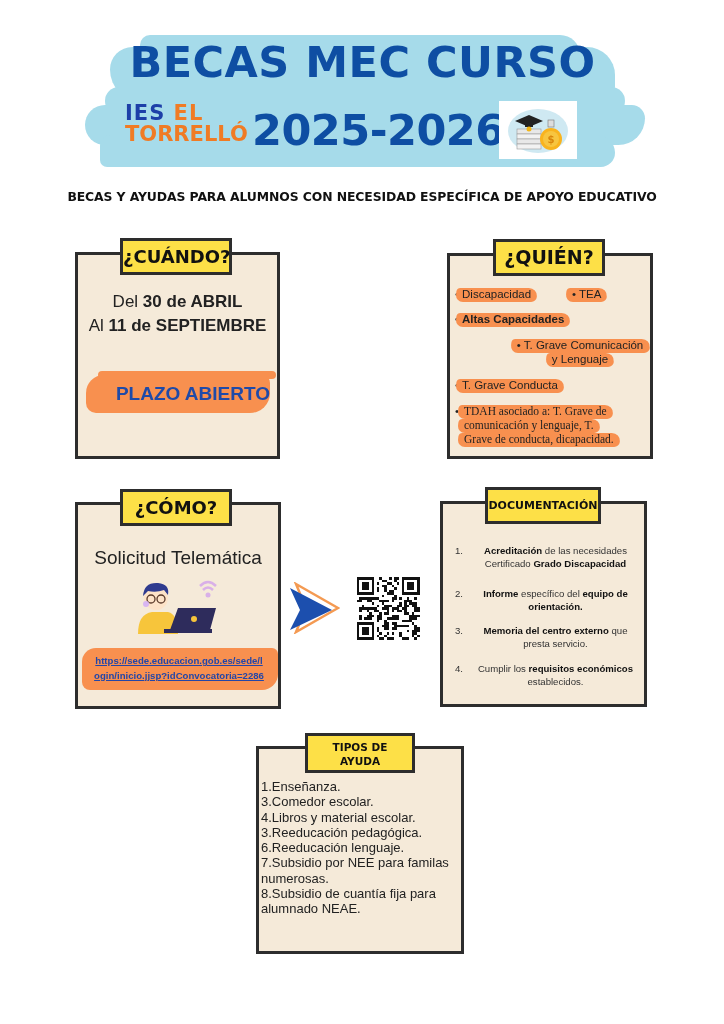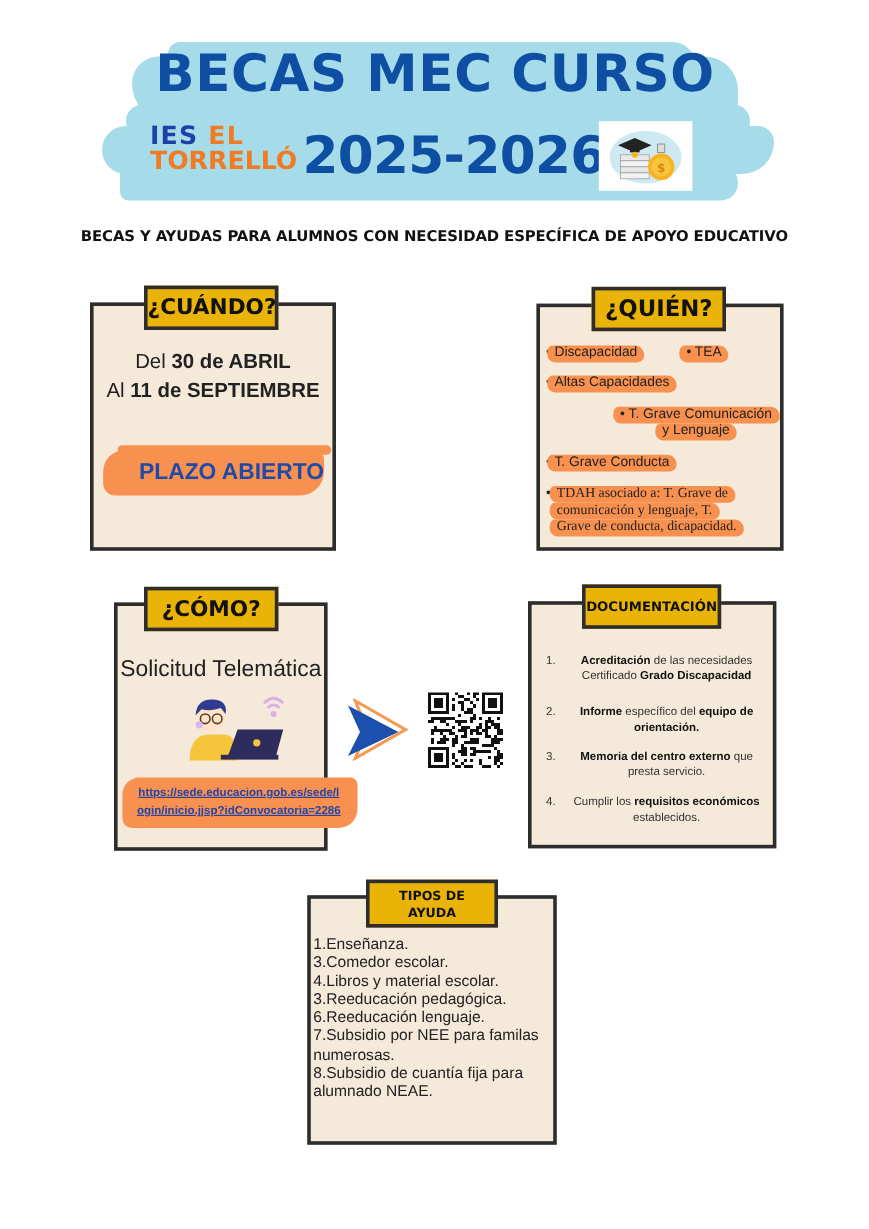--- a/index.html
+++ b/index.html
@@ -24,21 +24,21 @@
   .c-blue { color: #1d3fa8; }
   .c-orange { color: #f07b24; }
   .money-icon { position: absolute; left: 419px; top: 76px; width: 78px; height: 58px; background: #fff; }
 
   
   .subtitle { position: absolute; left: 0; width: 724px; top: 189px; text-align: center;
     font-family: "DejaVu Sans", sans-serif; font-weight: bold; font-size: 12.4px; color: #111; letter-spacing: -0.1px; }
 
   
   .card { position: absolute; background: #f5ead9; border: 3px solid #2d2d2d; }
-  .card-tag { position: absolute; background: #eab308; border: 3px solid #2d2d2d; text-align: center;
+  .card-tag { position: absolute; background: #fde047; border: 3px solid #2d2d2d; text-align: center;
     font-family: "DejaVu Sans", sans-serif; font-weight: bold; color: #111; }
   .hl { position: relative; display: inline-block; z-index: 1; }
   .hl::before { content: ""; position: absolute; left: -6px; right: -6px; top: 1px; bottom: -1px;
     background: #f8904f; border-radius: 6px 14px 8px 12px; z-index: -1; transform: skewX(-6deg); }
 
   
   .cuando { left: 75px; top: 252px; width: 205px; height: 207px; }
   .cuando-tag { left: 120px; top: 238px; width: 112px; height: 37px; font-size: 18px; line-height: 31px; }
   .cuando-dates { position: absolute; left: 0; width: 100%; top: 35px; text-align: center; font-size: 17px; line-height: 24px; color: #222; }
   .cuando-dates b { font-weight: bold; }
@@ -48,21 +48,21 @@
   .plazo-bg::after { content:""; position:absolute; left: 12px; right: -6px; top: -4px; height: 8px; background:#f8904f; border-radius: 6px; }
   .plazo { position: absolute; left: 0; width: 100%; top: 10px; text-align: right; font-size: 19px; font-weight: bold; color: #1f4aa8; }
 
   
   .quien { left: 447px; top: 253px; width: 206px; height: 206px; }
   .quien-tag { left: 493px; top: 239px; width: 112px; height: 37px; font-size: 19px; line-height: 31px; }
   .q-item { position: absolute; font-size: 11.5px; line-height: 14px; color: #222; }
   .q-bullet::before { content: "•"; margin-right: 3px; }
 
   
-  .como { left: 75px; top: 502px; width: 178px; height: 207px; margin-left: 20px; }
+  .como { left: 75px; top: 502px; width: 206px; height: 207px; }
   .como-tag { left: 120px; top: 489px; width: 112px; height: 37px; font-size: 18px; line-height: 31px; }
   .como-title { position: absolute; left: 0; width: 100%; top: 42px; text-align: center; font-size: 19px; color: #222; }
   .kid-icon { position: absolute; left: 56px; top: 73px; width: 94px; height: 56px; }
   .link-wrap { position: absolute; left: 6px; width: 190px; top: 143px; height: 42px; }
   .link-bg { position: absolute; left: -2px; right: -4px; top: 0; bottom: 0; background: #f8904f; border-radius: 14px 6px 16px 8px; }
   .link { position: absolute; left: 0; width: 100%; top: 5px; text-align: center; font-size: 9.6px; line-height: 15px; color: #2346a8; text-decoration: underline; font-weight: bold; word-break: break-all; }
 
   .arrow-icon { position: absolute; left: 288px; top: 582px; width: 52px; height: 52px; }
   .qr-code { position: absolute; left: 354px; top: 577px; width: 68px; height: 63px; }
 
@@ -121,21 +121,21 @@
   <div class="plazo-wrap">
     <div class="plazo-bg"></div>
     <div class="plazo">PLAZO ABIERTO</div>
   </div>
 </div>
 <div class="card-tag cuando-tag">¿CUÁNDO?</div>
 
 <div class="card quien">
   <div class="q-item q-bullet" style="left:5px;top:31px;"><span class="hl">Discapacidad</span></div>
   <div class="q-item" style="left:122px;top:31px;"><span class="hl"><span class="q-bullet"></span><span>TEA</span></span></div>
-  <div class="q-item q-bullet" style="left:5px;top:56px;"><span class="hl">Altas Capacidades</span></div>
+  <div class="q-item q-bullet" style="left:5px;top:56px;font-weight:bold;"><span class="hl">Altas Capacidades</span></div>
   <div class="q-item" style="left:60px;top:82px;text-align:center;width:140px;">
     <span class="hl"><span class="q-bullet"></span><span>T. Grave Comunicación</span></span><br>
     <span class="hl">y Lenguaje</span>
   </div>
   <div class="q-item q-bullet" style="left:5px;top:122px;"><span class="hl">T. Grave Conducta</span></div>
   <div class="q-item q-bullet" style="left:5px;top:148px;"></div>
   <div class="q-item" style="left:14px;top:148px;width:184px;font-family:Liberation Serif, serif;">
     <span class="hl">TDAH asociado a: T. Grave de</span><br>
     <span class="hl">comunicación y lenguaje, T.</span><br>
     <span class="hl">Grave de conducta, dicapacidad.</span>

